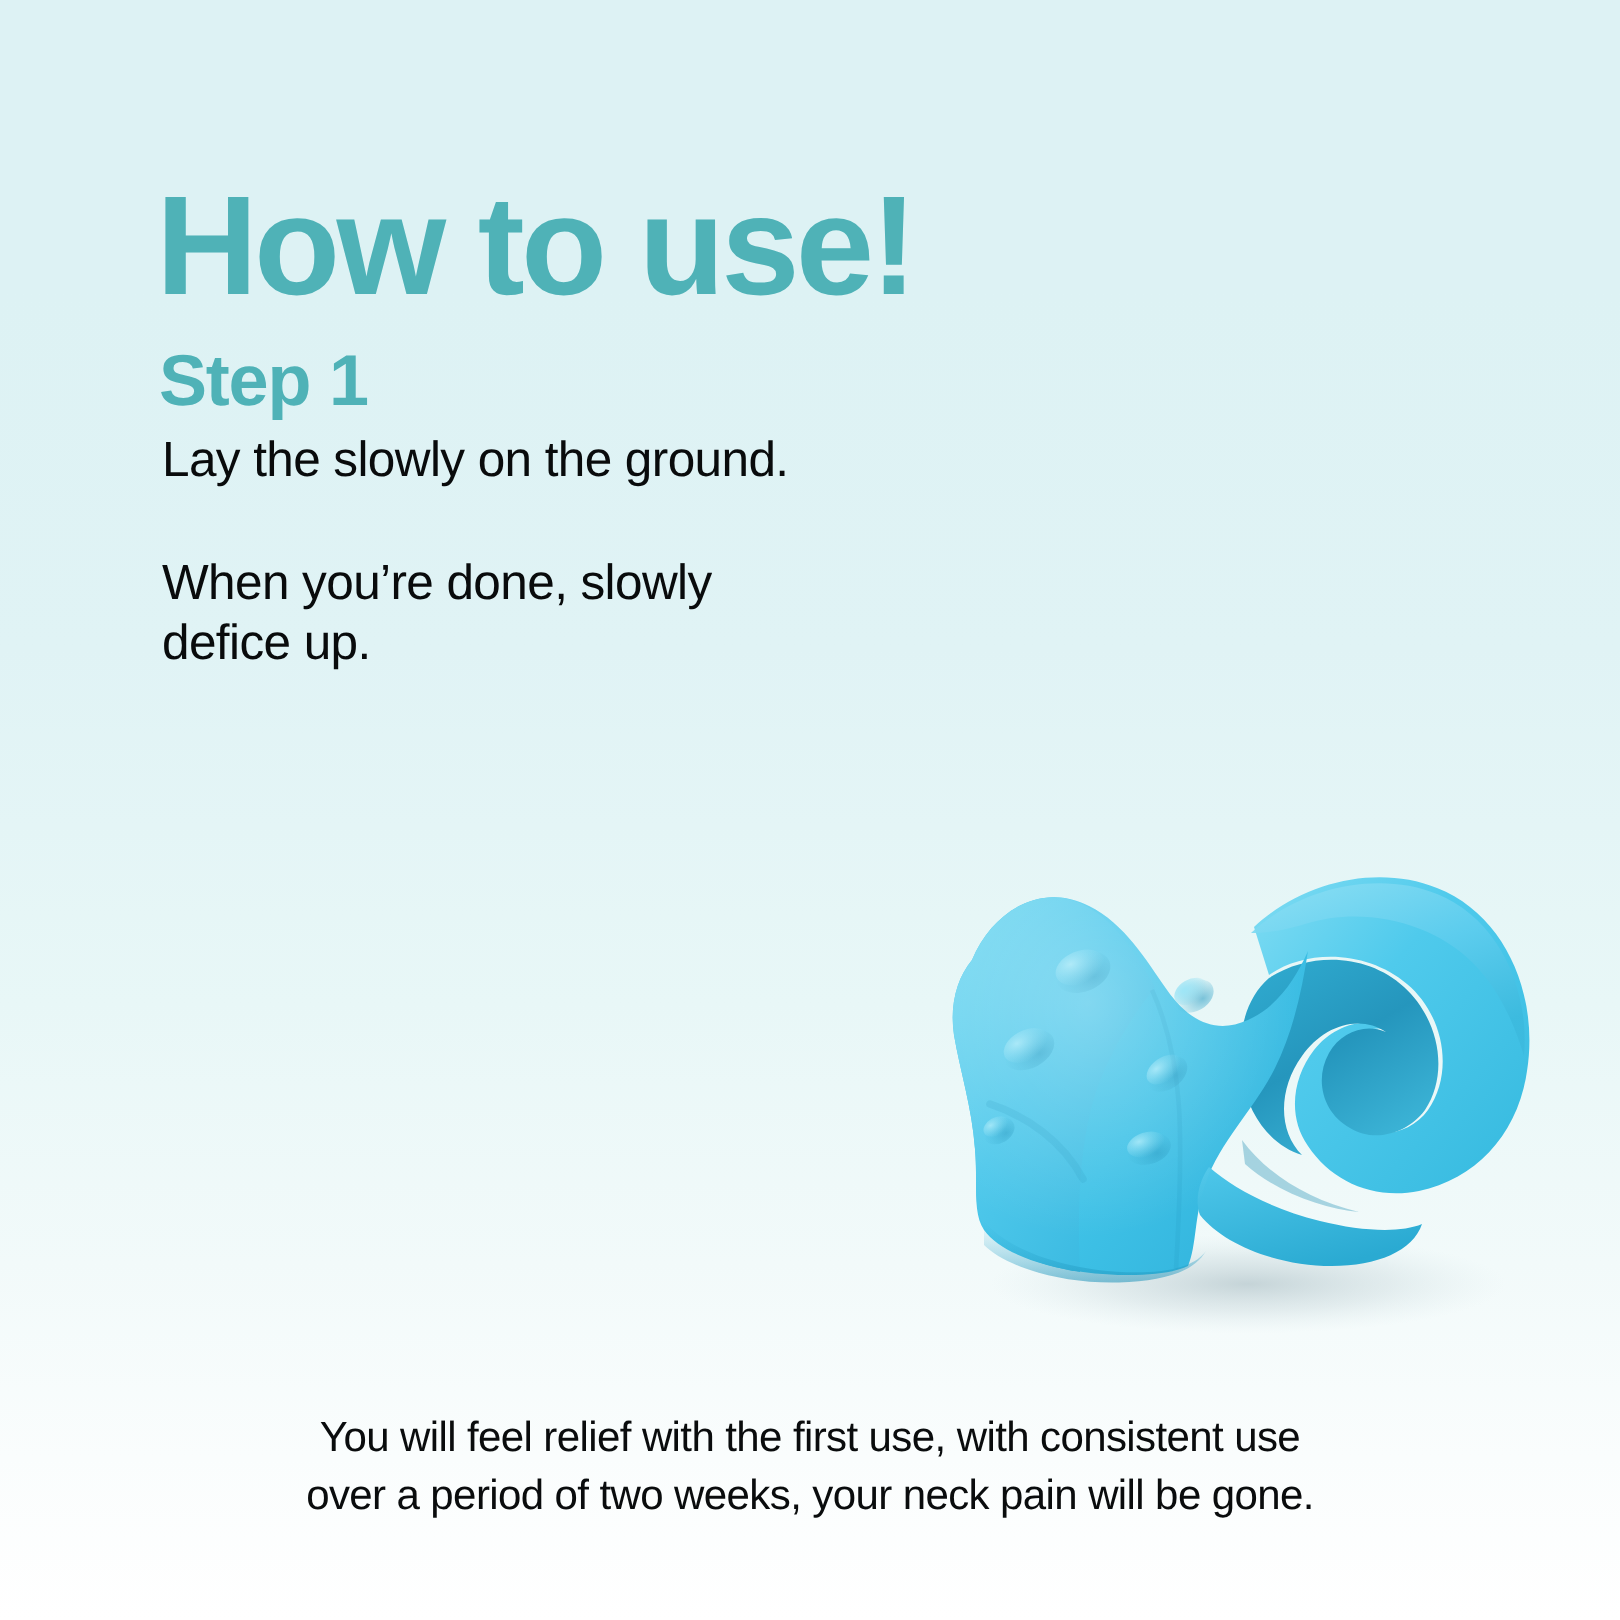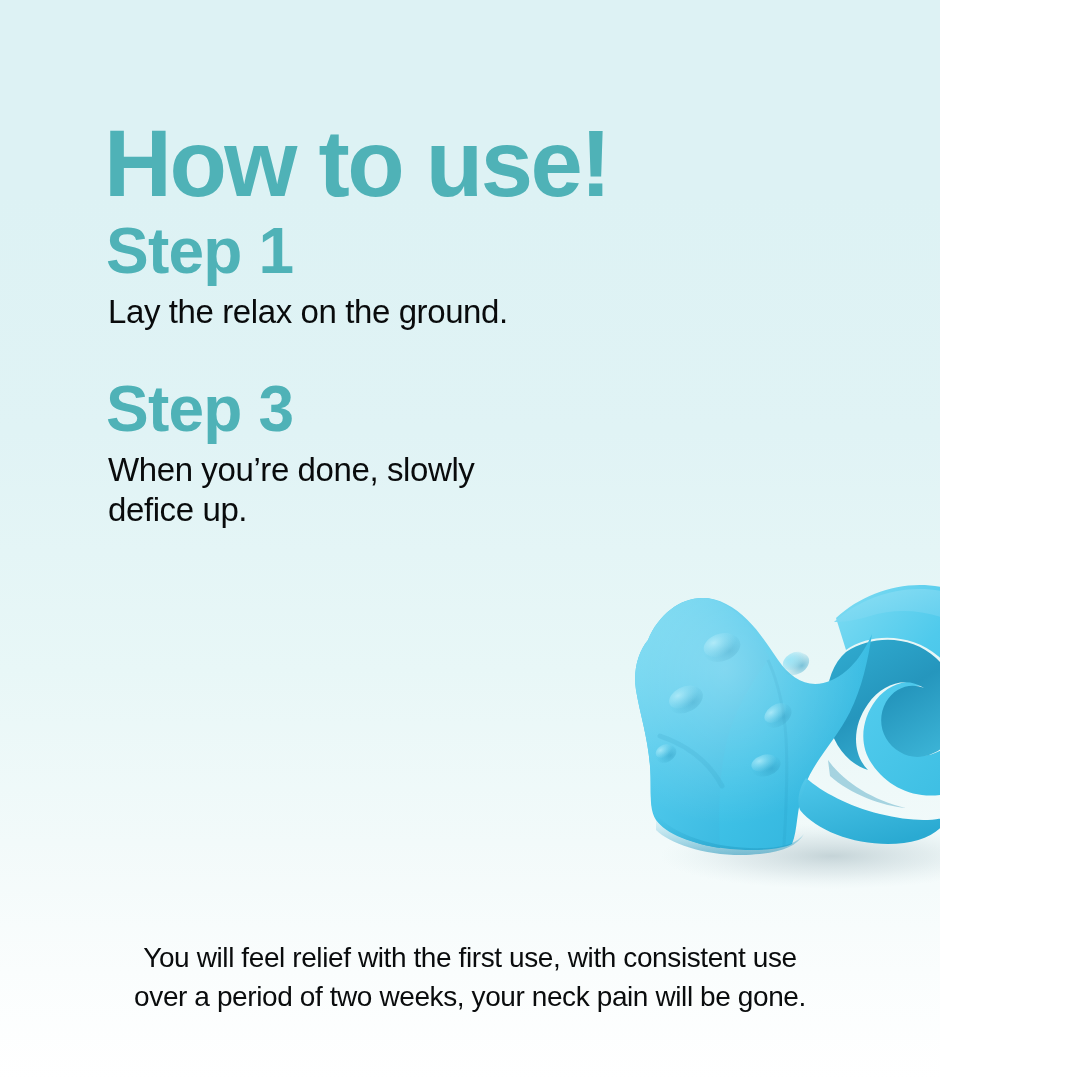--- a/index.html
+++ b/index.html
@@ -9,21 +9,21 @@
   }
   body {
     width: 1080px;
     height: 1080px;
     font-family: "Liberation Sans", sans-serif;
     overflow: hidden;
   }
 
   #page {
     position: relative;
-    width: 940px;
+    width: 1080px;
     height: 1080px;
     background: linear-gradient(180deg,
         #ddf2f4 0%,
         #ddf2f4 18%,
         #e0f3f5 40%,
         #e8f7f7 62%,
         #f2fafa 78%,
         #fafdfd 90%,
         #ffffff 100%);
     overflow: hidden;
@@ -48,26 +48,26 @@
     left: 106px;
     top: 216px;
     width: 620px;
   }
   .step-block {
     margin-bottom: 42px;
   }
   .step-block:last-child { margin-bottom: 0; }
 
   .step-heading {
-    font-size: 64px;
+    font-size: 48px;
     font-weight: 700;
     color: #4fb2b7;
     letter-spacing: -0.8px;
     line-height: 1.12;
-    margin: 0 0 4px 0;
+    margin: 12px 0 4px 0;
   }
   .step-text {
     font-size: 33px;
     font-weight: 500;
     color: #090b0c;
     letter-spacing: -0.4px;
     line-height: 1.22;
     margin: 0;
     padding-left: 2px;
   }
@@ -113,26 +113,25 @@
 <body>
 
 <div id="page">
 
   <h1 class="title">How to use!</h1>
 
   <div class="steps">
 
     <div class="step-block">
       <div class="step-heading">Step 1</div>
-      <p class="step-text">Lay the relax on the ground.</p>
+      <p class="step-text">Lay the slowly on the ground.</p>
     </div>
 
 
     <div class="step-block">
-      <div class="step-heading">Step 3</div>
       <p class="step-text">When you’re done, slowly</p>
       <p class="step-text">defice up.</p>
     </div>
 
   </div>
 
   <div class="product">
     <svg viewBox="0 0 440 370" xmlns="http://www.w3.org/2000/svg" aria-hidden="true">
       <defs>
         <radialGradient id="gShadow" cx="50%" cy="50%" r="50%">

